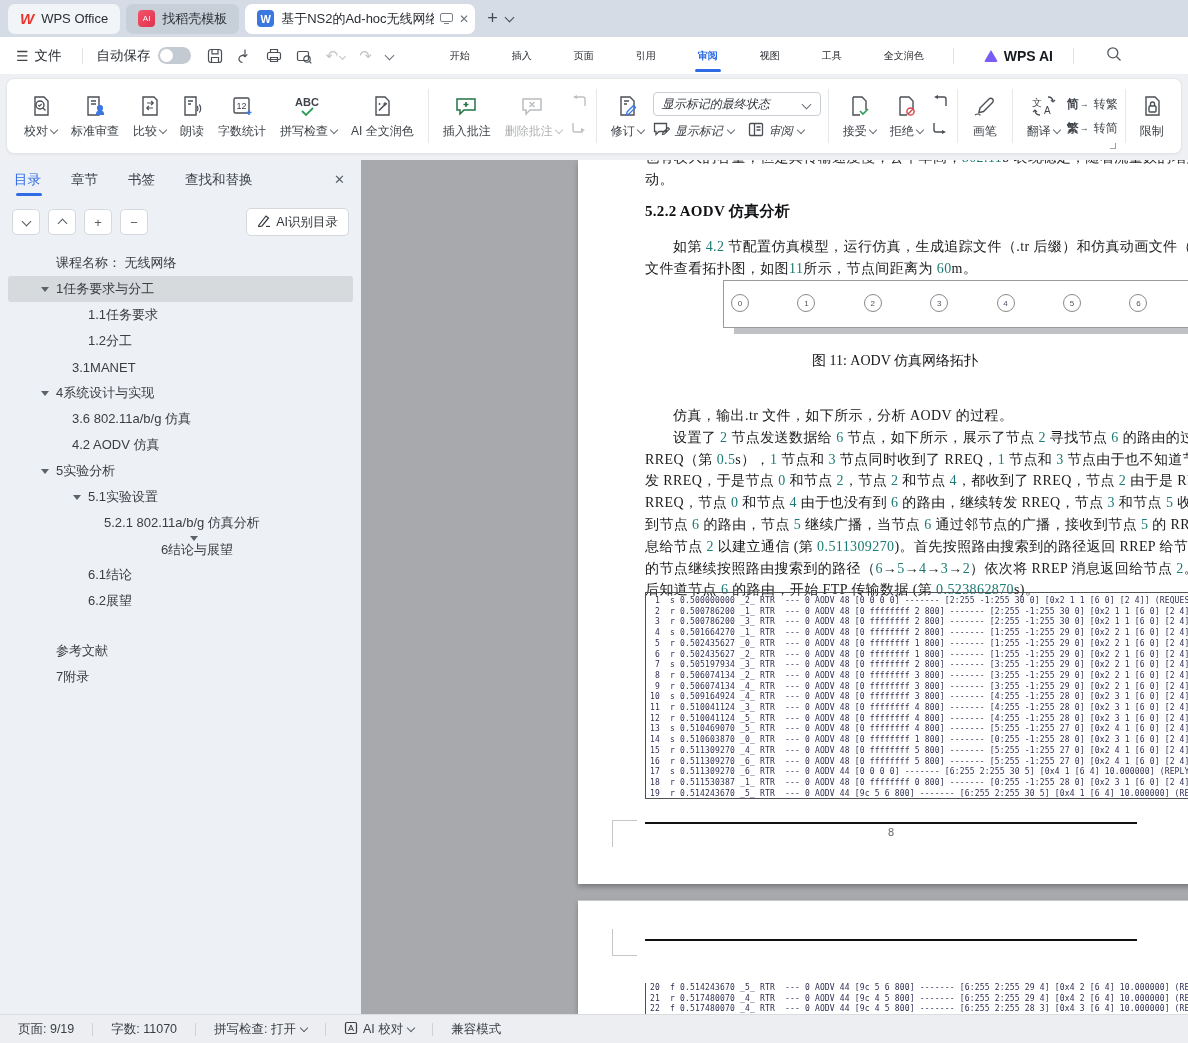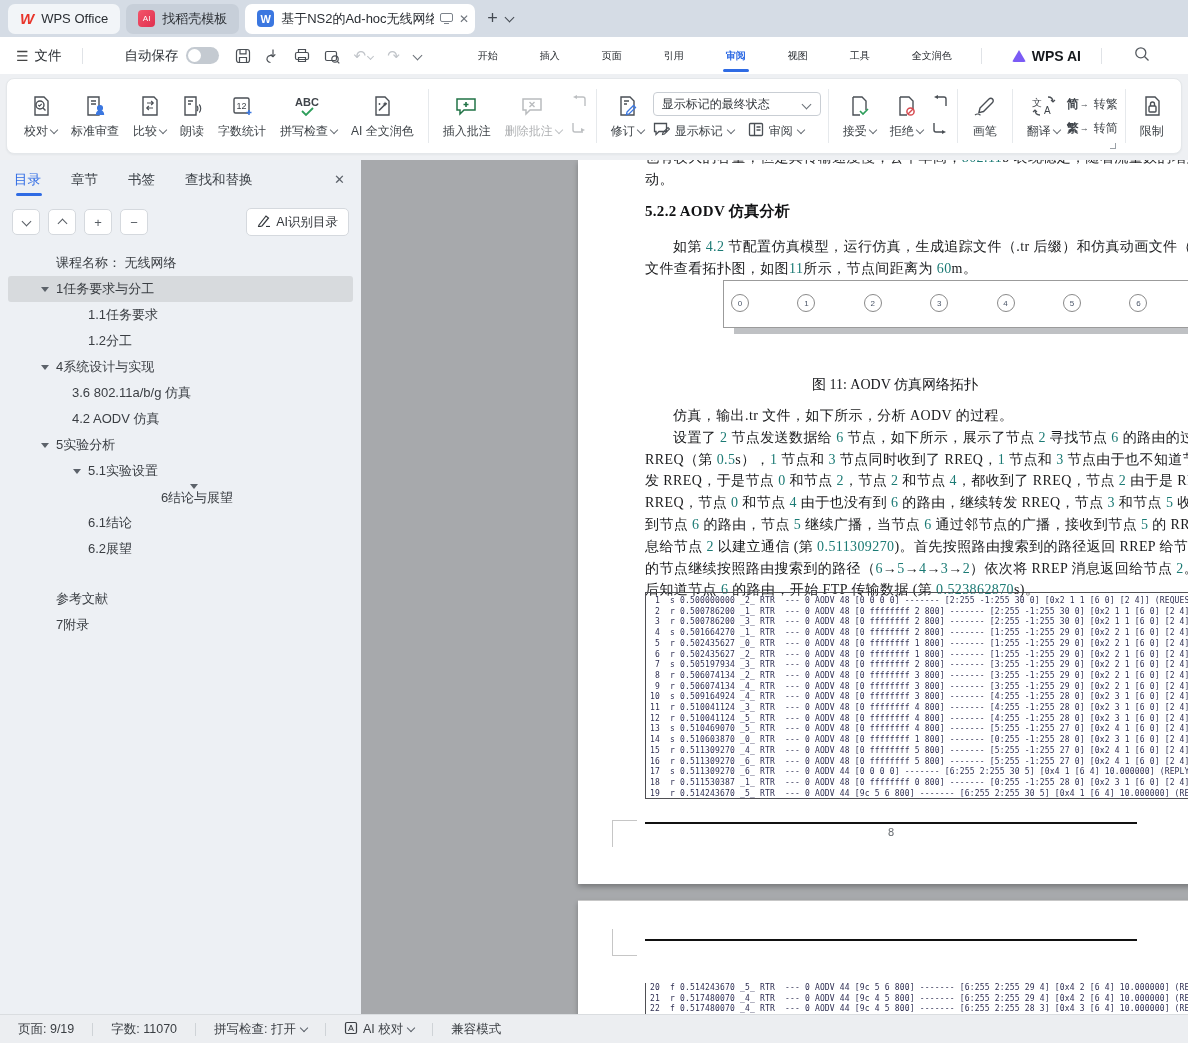--- a/index.html
+++ b/index.html
@@ -27,21 +27,21 @@
   .chev{display:inline-block;width:6px;height:6px;border-right:1.4px solid currentColor;
         border-bottom:1.4px solid currentColor;transform:rotate(45deg);vertical-align:middle;}
   .tb-chev{color:#444a52;margin-top:-3px;}
 
   
   .menubar{position:absolute;left:0;top:37px;width:100%;height:37px;background:#ffffff;
            display:flex;align-items:center;font-size:13.5px;color:#2b2f34;}
   .mb-file{display:flex;align-items:center;gap:6px;padding:0 12px 0 16px;}
   .mb-burger{font-size:14px;color:#444;}
   .mb-sep{width:1px;height:16px;background:#e0e3e7;margin:0 8px;}
-  .mb-autosave{display:flex;align-items:center;gap:7px;padding:0 6px;color:#2b2f34;margin-left:28px;}
+  .mb-autosave{display:flex;align-items:center;gap:7px;padding:0 6px;color:#2b2f34;}
   .toggle{width:33px;height:17px;border-radius:9px;background:#c4cad1;position:relative;}
   .toggle .knob{position:absolute;left:2px;top:2px;width:13px;height:13px;border-radius:50%;background:#fff;}
   .mb-icons{display:flex;align-items:center;gap:14px;margin:0 10px;color:#4a4f55;}
   .mb-icons .dis{color:#c0c4c9;}
   .mb-ic svg{display:block;}
   .mb-undo{font-size:15px;}
   .menus{display:flex;align-items:center;gap:0;margin-left:26px;}
   .menuitem{padding:0 21px;height:37px;display:flex;align-items:center;position:relative;font-size:10px;color:#23272c;}
   .menuitem.active{color:#2f6be4;font-weight:bold;}
   .menuitem.active::after{content:"";position:absolute;left:50%;transform:translateX(-50%);bottom:2px;
@@ -61,21 +61,21 @@
   .ritem{display:flex;flex-direction:column;align-items:center;justify-content:center;gap:4px;
          padding:4px 7px;border-radius:5px;font-size:12px;color:#3d4247;white-space:nowrap;}
   .ritem .lbl{display:flex;align-items:center;gap:3px;}
   .ritem.dis{opacity:.42;}
   .ricon{height:26px;display:flex;align-items:center;justify-content:center;}
   .ricon svg{display:block;}
   .ddc{width:5px;height:5px;border-right:1.2px solid #6a7077;border-bottom:1.2px solid #6a7077;
        transform:rotate(45deg);margin-top:-2px;}
   .smallcol{display:flex;flex-direction:column;gap:8px;margin:0 2px;color:#565c63;}
   .smallcol .dis{opacity:.4;}
-  .rev-right{display:flex;flex-direction:column;gap:6px;margin-left:2px;}
+  .rev-right{display:flex;flex-direction:column;gap:6px;margin-left:2px;font-style:italic;}
   .markupsel{display:flex;align-items:center;justify-content:space-between;width:168px;height:24px;
       border:1px solid #c9ced4;border-radius:4px;padding:0 8px;font-size:12px;color:#33373c;background:#fff;box-sizing:border-box;}
   .markupsel .chev{color:#6a7077;margin-right:2px;}
   .hrow{display:flex;align-items:center;gap:14px;}
   .hitem{display:flex;align-items:center;gap:5px;font-size:12px;color:#3d4247;}
   .cnic{display:inline-flex;align-items:center;font-size:12px;color:#3f444a;font-weight:bold;}
   .cnic .ar{font-size:9px;margin-left:1px;color:#3f444a;}
   .vstack{display:flex;flex-direction:column;gap:7px;}
   .se-chev{position:absolute;right:2px;bottom:4px;width:5px;height:5px;border-right:1.2px solid #9aa0a6;
            border-bottom:1.2px solid #9aa0a6;transform:rotate(0deg);}
@@ -112,21 +112,21 @@
          letter-spacing:.4px;white-space:nowrap;}
   .dline{height:21.8px;line-height:21.8px;}
   .ind{padding-left:28px;}
   .num{color:#1b7a74;}
   .dhead{position:absolute;left:67px;top:42px;font-family:"Liberation Serif","DejaVu Serif",serif;
          font-size:15px;font-weight:bold;color:#101113;letter-spacing:.3px;}
   .fig{position:absolute;left:145px;top:120px;width:566px;height:46px;background:#fff;border:1px solid #9b9b9b;
        box-shadow:9px 8px 0 -2px #bfc1c4;}
   .node{position:absolute;top:13px;width:16px;height:16px;border:1px solid #8a8a8a;border-radius:50%;
         font-size:8px;color:#4a5568;display:flex;align-items:center;justify-content:center;background:#fff;}
-  .figcap{position:absolute;left:67px;top:216px;width:500px;text-align:center;
+  .figcap{position:absolute;left:67px;top:192px;width:500px;text-align:center;
           font-family:"Liberation Serif","DejaVu Serif",serif;font-size:14px;color:#15161a;}
   .tracebox{position:absolute;left:67px;top:432px;width:850px;height:207px;border:1px solid #4f4f54;
             padding:3px 0 0 4px;box-sizing:border-box;overflow:hidden;}
   .trline{font-family:"DejaVu Sans Mono",monospace;font-size:8px;line-height:10.7px;color:#2e2e52;
           white-space:pre;letter-spacing:.18px;}
   .frule{position:absolute;left:67px;width:492px;height:2px;background:#111;}
   .pgnum{position:absolute;left:67px;width:492px;text-align:center;font-size:11px;color:#6e7277;
          font-family:"DejaVu Sans Mono",monospace;}
   .cropTL{position:absolute;width:24px;height:26px;border-left:1px solid #c6c6c6;border-top:1px solid #c6c6c6;}
   .cropBL{position:absolute;width:24px;height:26px;border-left:1px solid #c6c6c6;border-bottom:1px solid #c6c6c6;}
@@ -574,37 +574,43 @@
           <div class="toc-row sel" style="padding-left: 33px;">
             <span class="toc-tri"></span>
             <span>1任务要求与分工</span>
           </div>
           <div class="toc-row" style="padding-left: 80px;">
             <span>1.1任务要求</span>
           </div>
           <div class="toc-row" style="padding-left: 80px;">
             <span>1.2分工</span>
           </div>
+          <div class="toc-row" style="padding-left: 64px;">
+            <span>3.1MANET</span>
+          </div>
           <div class="toc-row" style="padding-left: 33px;">
             <span class="toc-tri"></span>
             <span>4系统设计与实现</span>
           </div>
           <div class="toc-row" style="padding-left: 64px;">
             <span>3.6 802.11a/b/g 仿真</span>
           </div>
           <div class="toc-row" style="padding-left: 64px;">
             <span>4.2 AODV 仿真</span>
           </div>
           <div class="toc-row" style="padding-left: 33px;">
             <span class="toc-tri"></span>
             <span>5实验分析</span>
           </div>
           <div class="toc-row" style="padding-left: 65px;">
             <span class="toc-tri"></span>
             <span>5.1实验设置</span>
+          </div>
+          <div class="toc-row" style="padding-left: 96px;">
+            <span>5.2.1 802.11a/b/g 仿真分析</span>
           </div>
           <div class="toc-row" style="padding-left: 33px; flex-direction: column;">
             <span class="toc-tri"></span>
             <span>6结论与展望</span>
           </div>
           <div class="toc-row" style="padding-left: 80px;">
             <span>6.1结论</span>
           </div>
           <div class="toc-row" style="padding-left: 80px;">
             <span>6.2展望</span>

